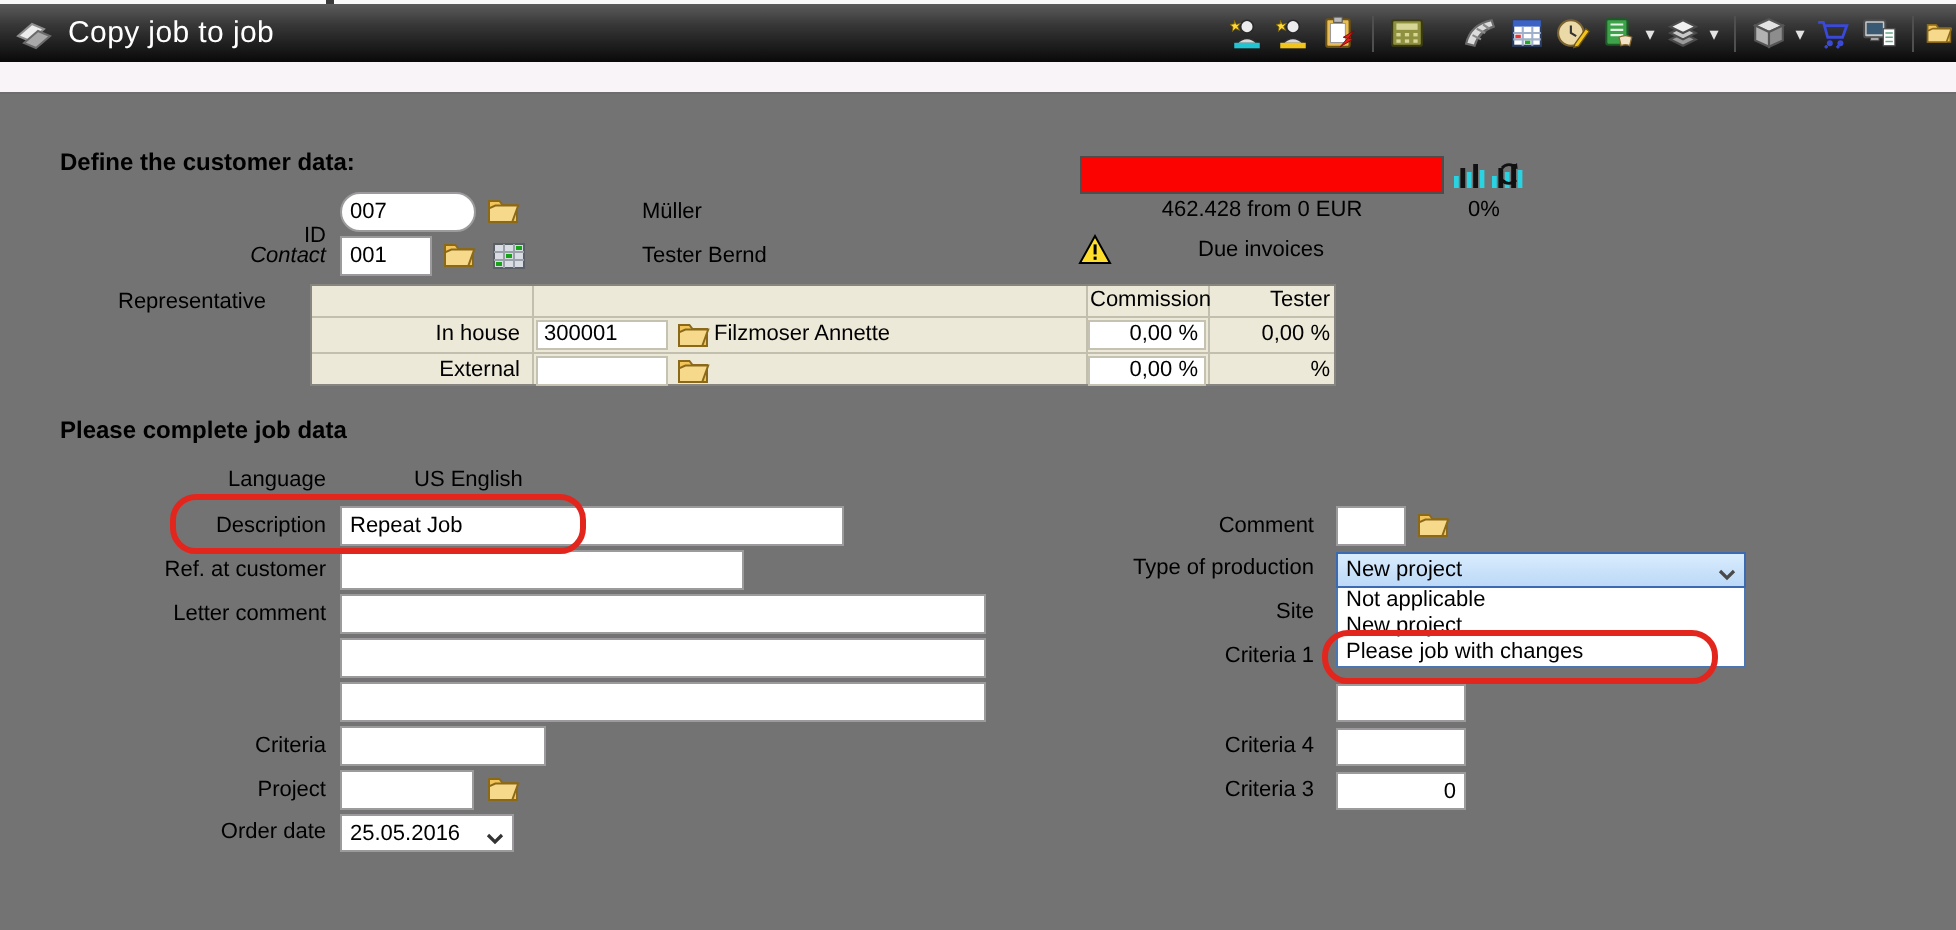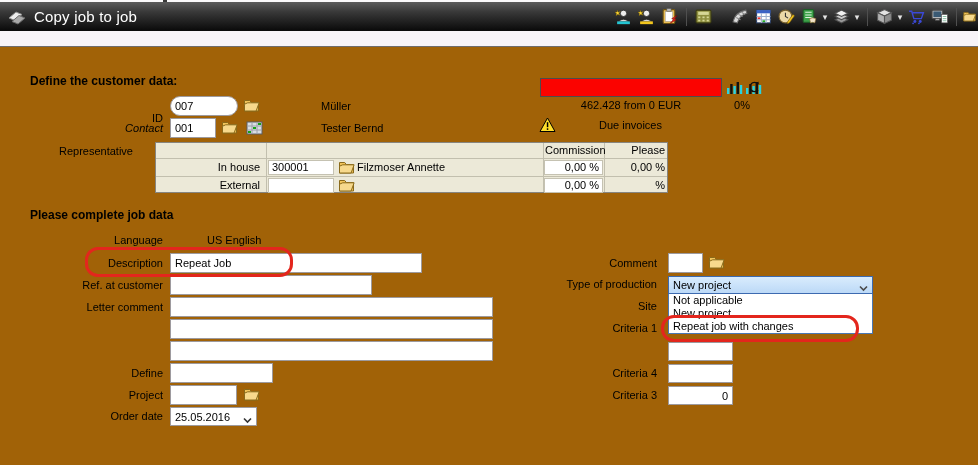--- a/index.html
+++ b/index.html
@@ -1,20 +1,20 @@
 <!DOCTYPE html>
 <html><head>
 <meta charset="utf-8">
 <style>
   * { margin:0; padding:0; box-sizing:border-box; }
   html,body { background:#d6d2d6; }
   .screen {
     position:relative; width:978px; height:465px; overflow:hidden;
     font-family:"Liberation Sans", sans-serif; font-size:11px; color:#000;
-    background:#a16207;
+    background:#737373;
   }
   
   .topline { position:absolute; left:0; top:0; width:978px; height:2px; background:#fbfafb; }
   .topline .notch { position:absolute; left:163px; top:0; width:4px; height:2px; background:#3a3a3a; }
   
   .titlebar {
     position:absolute; left:0; top:2px; width:978px; height:29px;
     background:linear-gradient(180deg,#5c5c5c 0%,#383838 35%,#1b1b1b 75%,#090909 100%);
     display:flex; align-items:center;
   }
@@ -281,21 +281,21 @@
   <div class="lbl" style="left:20px; top:144px; width:113px; line-height:14px;">Representative</div>
 
   <div class="reptable">
     <div class="hline" style="top:15px;"></div>
     <div class="hline" style="top:33px;"></div>
     <div class="vline" style="left:110px;"></div>
     <div class="vline" style="left:387px;"></div>
     <div class="vline" style="left:448px;"></div>
 
     <div class="rcell right" style="left:389px; top:-1px; width:57px; line-height:16px;">Commission</div>
-    <div class="rcell right" style="left:450px; top:-1px; width:59px; line-height:16px;">Please</div>
+    <div class="rcell right" style="left:450px; top:-1px; width:59px; line-height:16px;">Tester</div>
 
     <div class="rcell right" style="left:0; top:16px; width:104px;">In house</div>
     <input class="wcell" style="left: 112px; top: 16.5px; width: 66px; height: 15px;" value="300001">
     <span class="ficon" style="left:182px; top:18px;">
       <svg viewBox="0 0 16 13">
           <path d="M1 1.5 h5.2 l1.6 2 H15 v8.5 H1z" fill="#f2c45a" stroke="#8a6a1a"></path>
           <path d="M1 5.2 l3.2-1.4 H15.6 l-3 8.2 H1z" fill="#f7d98c" stroke="#8a6a1a"></path>
         </svg>
     </span>
     <div class="rcell" style="left:201px; top:16px;">Filzmoser Annette</div>
@@ -324,21 +324,21 @@
   <div class="annot" style="left:85px; top:247px; width:208px; height:30px;"></div>
 
   <div class="lbl" style="left:20px; top:275px; width:143px;">Ref. at customer</div>
   <input class="inp" style="left: 170px; top: 275px; width: 202px;">
 
   <div class="lbl" style="left:20px; top:297px; width:143px;">Letter comment</div>
   <input class="inp" style="left: 170px; top: 297px; width: 323px;">
   <input class="inp" style="left: 170px; top: 319px; width: 323px;">
   <input class="inp" style="left: 170px; top: 341px; width: 323px;">
 
-  <div class="lbl" style="left:20px; top:363px; width:143px;">Define</div>
+  <div class="lbl" style="left:20px; top:363px; width:143px;">Criteria</div>
   <input class="inp" style="left: 170px; top: 363px; width: 103px;">
 
   <div class="lbl" style="left:20px; top:385px; width:143px;">Project</div>
   <input class="inp" style="left: 170px; top: 385px; width: 67px;">
   <span class="ficon" style="left:243px; top:388px;">
     <svg viewBox="0 0 16 13">
         <path d="M1 1.5 h5.2 l1.6 2 H15 v8.5 H1z" fill="#f2c45a" stroke="#8a6a1a"></path>
         <path d="M1 5.2 l3.2-1.4 H15.6 l-3 8.2 H1z" fill="#f7d98c" stroke="#8a6a1a"></path>
       </svg>
   </span>
@@ -368,21 +368,21 @@
     <span class="chev">
       <svg width="9" height="7" viewBox="0 0 9 7">
           <path d="M1 1.5 L4.5 5 L8 1.5" stroke="#4a4a4a" stroke-width="1.6" fill="none"></path>
         </svg>
     </span>
   </div>
 
   <div class="dropdown">
     <div class="opt">Not applicable</div>
     <div class="opt">New project</div>
-    <div class="opt">Repeat job with changes</div>
+    <div class="opt">Please job with changes</div>
   </div>
   <div class="annot" style="left:661px; top:315px; width:198px; height:27px;"></div>
 
   <div class="lbl" style="left:560px; top:300px; width:97px; line-height:12px;">Site</div>
   <div class="lbl" style="left:560px; top:322px; width:97px; line-height:12px;">Criteria 1</div>
 
   <input class="inp" style="left: 668px; top: 342px; width: 65px; height: 19px;">
 
   <div class="lbl" style="left:560px; top:364px; width:97px; line-height:19px;">Criteria 4</div>
   <input class="inp" style="left: 668px; top: 364px; width: 65px; height: 19px;">

